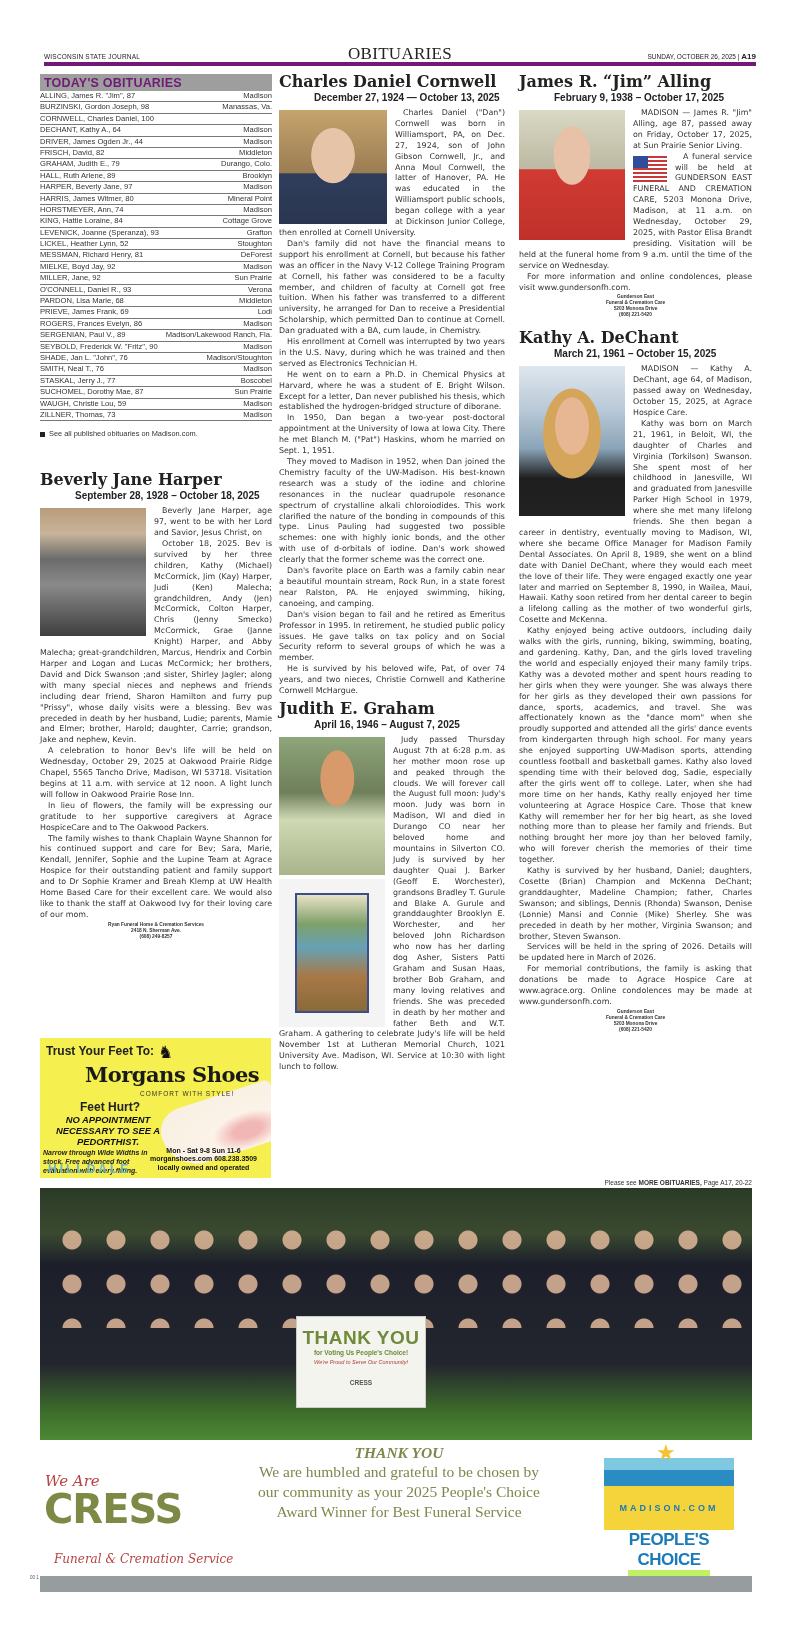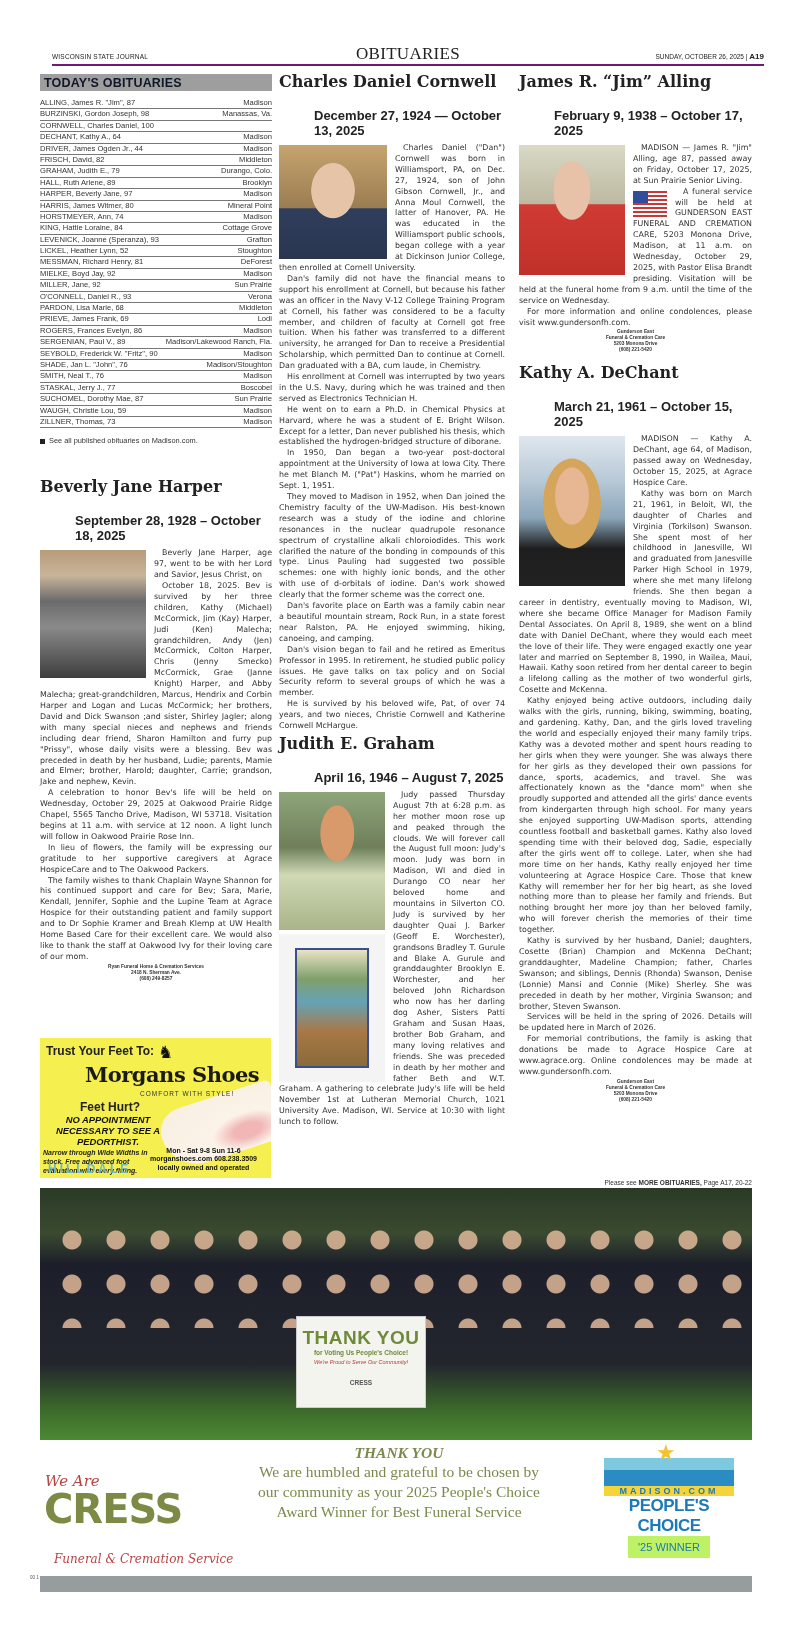--- a/index.html
+++ b/index.html
@@ -1,36 +1,36 @@
 <!DOCTYPE html>
 <html><head>
 <meta charset="utf-8">
 <style>
   * { box-sizing: border-box; margin: 0; padding: 0; }
   html, body { width: 792px; height: 1638px; background: #fff; overflow: hidden; }
   body { font-family: "Liberation Sans", sans-serif; color: #222; position: relative; }
 
-  .masthead { position: absolute; left: 52px; top: 44px; width: 712px; height: 22px; border-bottom: 2px solid #701a75; }
+  .masthead { position: absolute; left: 44px; top: 44px; width: 712px; height: 22px; border-bottom: 4px solid #701a75; }
   .masthead .left { position: absolute; left: 0; top: 9px; font-size: 6.5px; letter-spacing: .2px; }
   .masthead .center { position: absolute; left: 0; right: 0; top: 0; text-align: center; font-family: "Liberation Serif", serif; font-size: 17px; letter-spacing: .3px; }
   .masthead .right { position: absolute; right: 0; top: 8px; font-size: 6.5px; }
   .masthead .right b { font-size: 8px; }
 
   .col { position: absolute; top: 74px; }
   .col1 { left: 40px; width: 232px; }
   .col2 { left: 279px; width: 226px; }
   .col3 { left: 519px; width: 233px; }
 
-  .today-title { background: #9e9e9e; color: #0f172a; font-weight: bold; font-size: 12.5px; padding: 2px 4px; height: 17px; letter-spacing: .2px; margin-bottom: 7px; }
+  .today-title { background: #9e9e9e; color: #701a75; font-weight: bold; font-size: 12.5px; padding: 2px 4px; height: 17px; letter-spacing: .2px; }
   .list-row { display: flex; justify-content: space-between; font-size: 7.6px; line-height: 10px; border-bottom: 1px solid #777; color: #333; height: 11.4px; }
   .list-note { font-size: 7.4px; margin-top: 8px; color: #333; }
   .list-note .sq { display: inline-block; width: 5px; height: 5px; background: #222; margin-right: 4px; vertical-align: middle; }
 
   .obit-name { font-family: "DejaVu Serif", serif; font-weight: bold; font-size: 16px; color: #222; line-height: 15px; }
-  .obit-dates { font-weight: bold; font-size: 13px; color: #222; margin: 19px 0 5px 0; padding-left: 35px; }
+  .obit-dates { font-weight: bold; font-size: 10px; color: #222; margin: 3px 0 5px 0; padding-left: 35px; }
   .obit-body { font-family: "DejaVu Sans", sans-serif; font-size: 7.9px; line-height: 10.9px; text-align: justify; color: #333; }
   .obit-body p { text-indent: 8px; }
   .photo { float: left; margin: 2px 8px 2px 0; }
   .fh-credit { text-align: center; font-size: 4.8px; font-weight: bold; line-height: 6px; color: #333; margin-top: 1px; }
 
   .ph-harper { width: 106px; height: 128px; background: linear-gradient(180deg,#b89c7a 0%,#c8b49a 20%,#6b6b6b 40%,#8a8a8a 60%,#3e3e3e 100%); position: relative; }
   .ph-cornwell { width: 108px; height: 114px; background: radial-gradient(ellipse at 50% 40%, #e6c4a8 0 28%, transparent 29%), linear-gradient(180deg,#c6a46e 0%, #9a7d52 55%, #2f3e5c 56%, #2a3650 100%); }
   .ph-alling { width: 106px; height: 130px; background: radial-gradient(ellipse at 50% 35%, #e8c2a8 0 24%, transparent 25%), linear-gradient(180deg,#d9d9c5 0%, #bdb9a2 45%, #d03b33 46%, #c0302a 100%); }
   .ph-dechant { width: 106px; height: 150px; background: radial-gradient(ellipse at 50% 40%, #e7b692 0 22%, transparent 23%), radial-gradient(ellipse at 50% 45%, #d4a55a 0 38%, transparent 39%), linear-gradient(180deg,#dfe7ee 0%, #b7c8d6 30%, #8aa4b8 55%, #1e1e1e 75%, #222 100%); }
   .ph-graham1 { width: 106px; height: 138px; background: radial-gradient(ellipse at 55% 30%, #d89a6a 0 20%, transparent 21%), linear-gradient(180deg,#8fa57a 0%, #6e7f5a 40%, #cfd9b4 60%, #a9b48a 100%); }
@@ -67,21 +67,21 @@
   .cress-ad .we-are { position: absolute; left: 5px; top: 30px; font-family: "DejaVu Serif", serif; font-style: italic; font-size: 15px; color: #b64444; }
   .cress-ad .cress { position: absolute; left: 4px; top: 44px; font-family: "DejaVu Sans", sans-serif; font-weight: bold; font-size: 40px; color: #7d8a45; letter-spacing: -1px; }
   .cress-ad .fcs { position: absolute; left: 14px; top: 90px; font-family: "DejaVu Serif", serif; font-style: italic; font-size: 12px; color: #b64444; margin-top: 20px; }
   .cress-ad .center { position: absolute; left: 180px; width: 358px; top: 0; text-align: center; font-family: "Liberation Serif", serif; color: #7b8a4c; }
   .cress-ad .thanks { font-style: italic; font-weight: bold; font-size: 15.5px; margin-top: 2px; }
   .cress-ad .line { font-size: 15.5px; line-height: 20px; }
   .cress-ad .contact { font-weight: bold; font-size: 17px; margin-top: 6px; }
   .cress-ad .pc { position: absolute; right: 18px; top: 4px; width: 130px; height: 112px; text-align: center; }
   .cress-ad .pc .skyline { height: 40px; background: linear-gradient(180deg, #fff 0 30%, #7ec8e0 30% 60%, #2a8cc2 60% 100%); position: relative; }
   .cress-ad .pc .star { position: absolute; left: 52px; top: -6px; font-size: 22px; color: #f4c232; }
-  .cress-ad .pc .mcom { background: #f4d43a; color: #1c7ab8; font-weight: bold; font-size: 9px; letter-spacing: 3px; padding: 0 0; }
+  .cress-ad .pc .mcom { background: #f4d43a; color: #1c7ab8; font-weight: bold; font-size: 9px; letter-spacing: 3px; padding: 17px 0; }
   .cress-ad .pc .pchoice { color: #1c7ab8; font-weight: bold; font-size: 17px; line-height: 20px; letter-spacing: -.5px; }
   .cress-ad .pc .winner { display: inline-block; background: #bef264; color: #1c7ab8; font-weight: normal; font-size: 11px; padding: 5px 10px; }
 
   .footer-bar { position: absolute; left: 40px; top: 1576px; width: 712px; height: 16px; background: #979c9f; }
   .footer-code { position: absolute; left: 30px; top: 1575px; font-size: 4.5px; color: #555; line-height: 5px; }
 </style>
 </head>
 <body>
 
 <div class="masthead">

